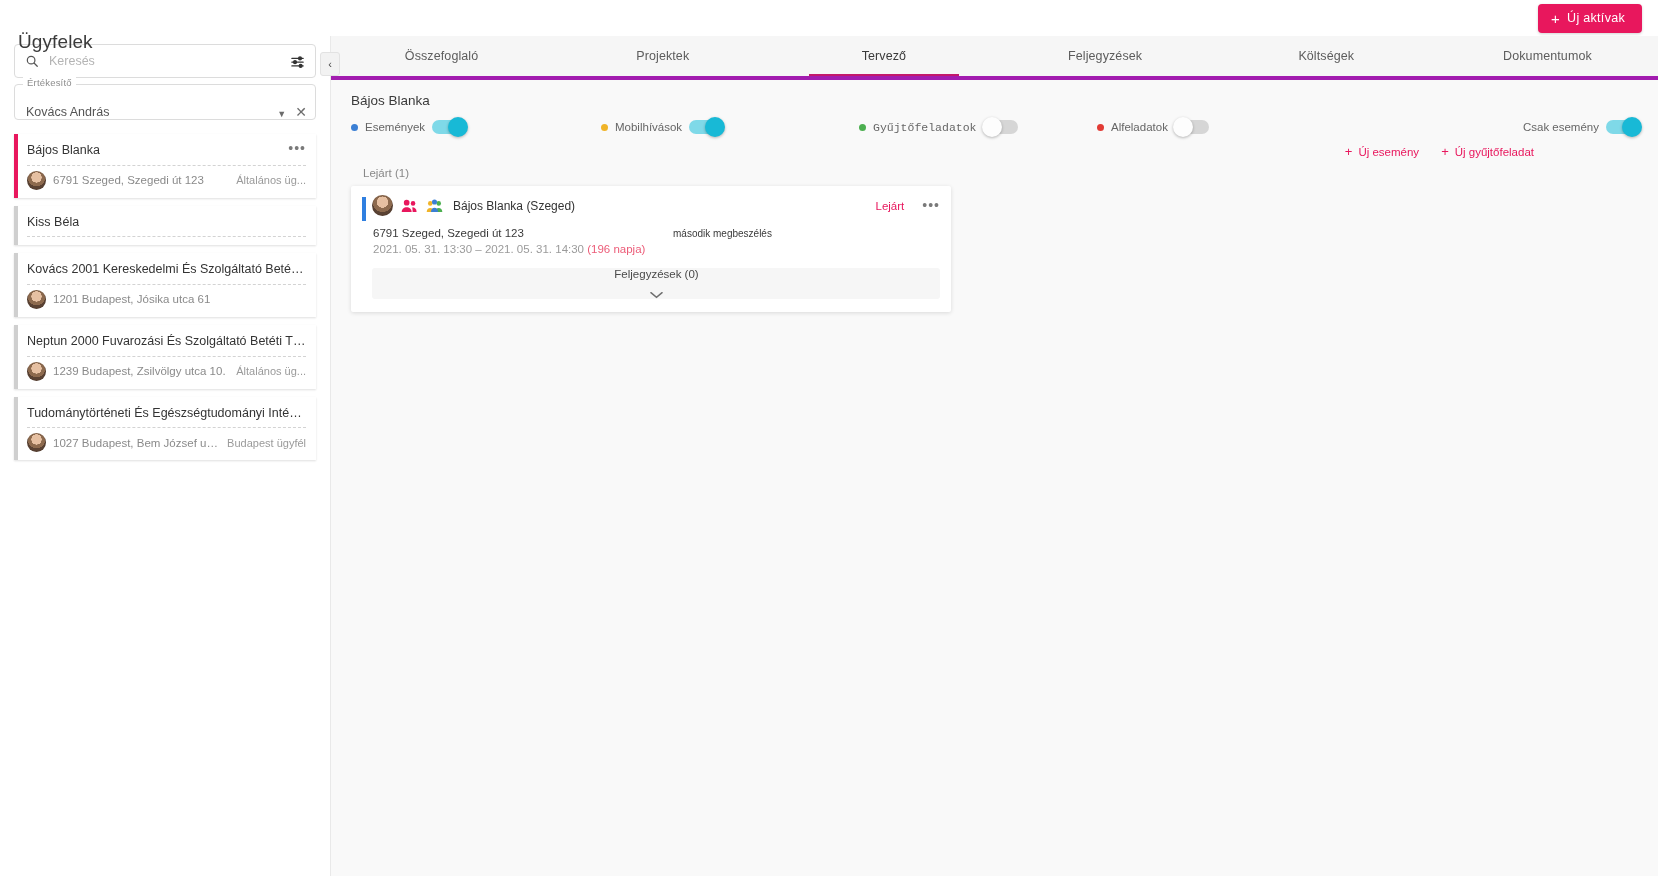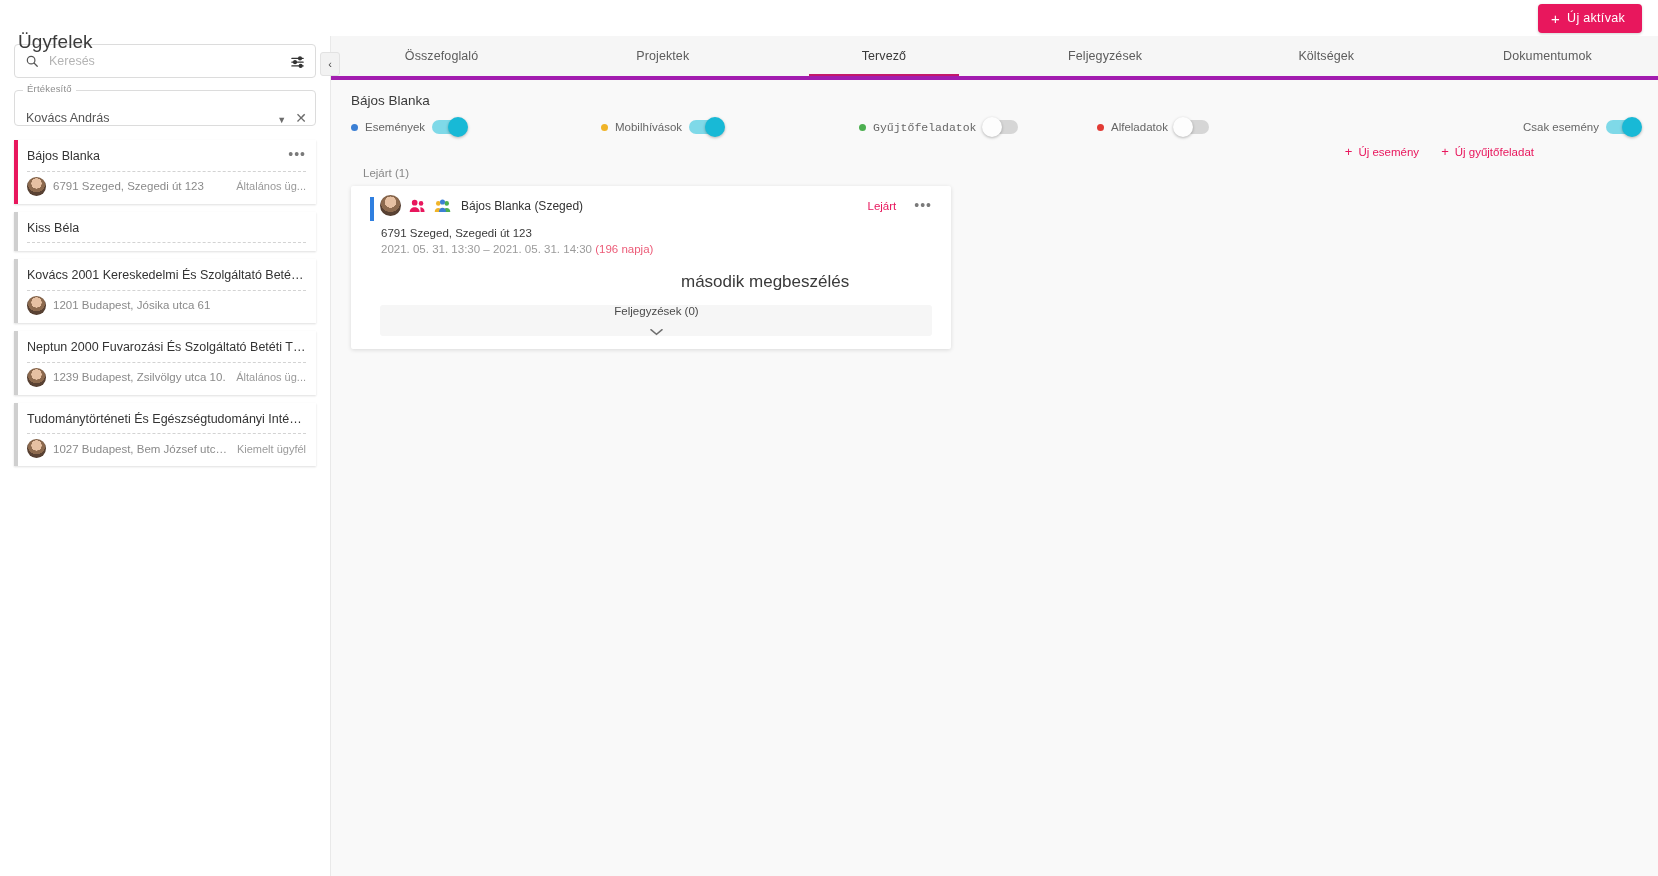--- a/index.html
+++ b/index.html
@@ -46,21 +46,21 @@
     display: flex; align-items: center; gap: 10px; padding: 0 10px;
     background: #fff;
   }
   .search-box input {
     flex: 1; border: none; outline: none; font-size: 12.5px;
     color: #444; font-family: inherit; background: transparent;
   }
   .search-box input::placeholder { color: #b4b4b4; }
   .icon-svg { display: block; }
 
-  .select-wrap { margin-top: 12px; position: relative; }
+  .select-wrap { margin-top: 6px; position: relative; }
   .select-field {
     height: 36px; border: 1px solid #dcdcdc; border-radius: 4px;
     display: flex; align-items: flex-end; padding: 0 8px 0 11px;
     background: #fff;
   }
   .select-field .value { flex: 1; font-size: 12.5px; color: #555; }
   .select-legend {
     position: absolute; top: -7px; left: 9px; padding: 0 4px;
     background: #fff; font-size: 9.5px; color: #8d8d8d; letter-spacing: .2px;
   }
@@ -156,41 +156,41 @@
     font-size: 11.5px; color: #e8175d; display: inline-flex; align-items: center; gap: 6px;
     cursor: pointer;
   }
   .action-link .plus { font-size: 13px; line-height: 1; }
 
   
   .group-label { font-size: 11.5px; color: #888; margin: 9px 0 7px 12px; }
   .event-panel {
     width: 600px; background: #fff; border-radius: 2px;
     box-shadow: 0 1px 4px rgba(0,0,0,.13);
-    padding: 9px 19px 13px;
+    padding: 9px 11px 13px;
   }
   .event-card { position: relative; padding-left: 10px; }
   .event-card::before {
     content: ""; position: absolute; left: 0; top: 2px; height: 24px; width: 3.5px;
     background: #2f7fe0;
   }
   .event-head { display: flex; align-items: center; gap: 8px; }
   .av-photo {
     width: 21px; height: 21px; border-radius: 50%; flex: 0 0 21px;
     background: radial-gradient(circle at 50% 34%, #e6c0a2 0 32%, #8d6a4e 33% 56%, #5a4233 57% 100%);
     box-shadow: inset 0 0 0 1px rgba(0,0,0,.08);
   }
   .event-title { font-size: 12px; color: #333; flex: 1; margin-left: 2px; }
   .badge-overdue { font-size: 11.5px; color: #e8175d; margin-right: 10px; }
   .event-meta { display: flex; margin-top: 11px; padding-left: 1px; }
   .meta-left { flex: 0 0 300px; }
   .meta-addr { font-size: 11.5px; color: #3a3a3a; }
   .meta-time { font-size: 11.5px; color: #9b9b9b; margin-top: 4px; }
   .meta-time .days { color: #ec5c78; }
-  .meta-right { font-size: 17px; color: #3a3a3a; padding-top: 1px; margin-top: 44px; }
+  .meta-right { font-size: 10px; color: #3a3a3a; padding-top: 1px; }
   .notes-bar {
     margin-top: 13px; background: #f6f6f6; border-radius: 3px;
     height: 31px; display: flex; align-items: center; justify-content: space-between;
     padding: 0 13px 0 14px; cursor: pointer; flex-direction: column;
   }
   .notes-label { font-size: 11.5px; color: #4a4a4a; }
   .chev { color: #6f6f6f; font-size: 11px; }
 </style>
 </head>
 <body>
@@ -285,21 +285,21 @@
         </div>
 
         <div class="client-card">
           <div class="client-top">
             <div class="client-name">Tudománytörténeti És Egészségtudományi Intézet Kutatási, Okt...</div>
           </div>
           <div class="client-sep"></div>
           <div class="client-bottom">
             <span class="avatar"></span>
             <span class="client-addr">1027 Budapest, Bem József utca 8 5 Emelet 3 Ajtó</span>
-            <span class="client-tag">Kiemelt ügyfél</span>
+            <span class="client-tag">Budapest ügyfél</span>
           </div>
         </div>
 
       </div>
     </div>
 
     <div class="collapse-btn">
       <span>‹</span>
     </div>
 

